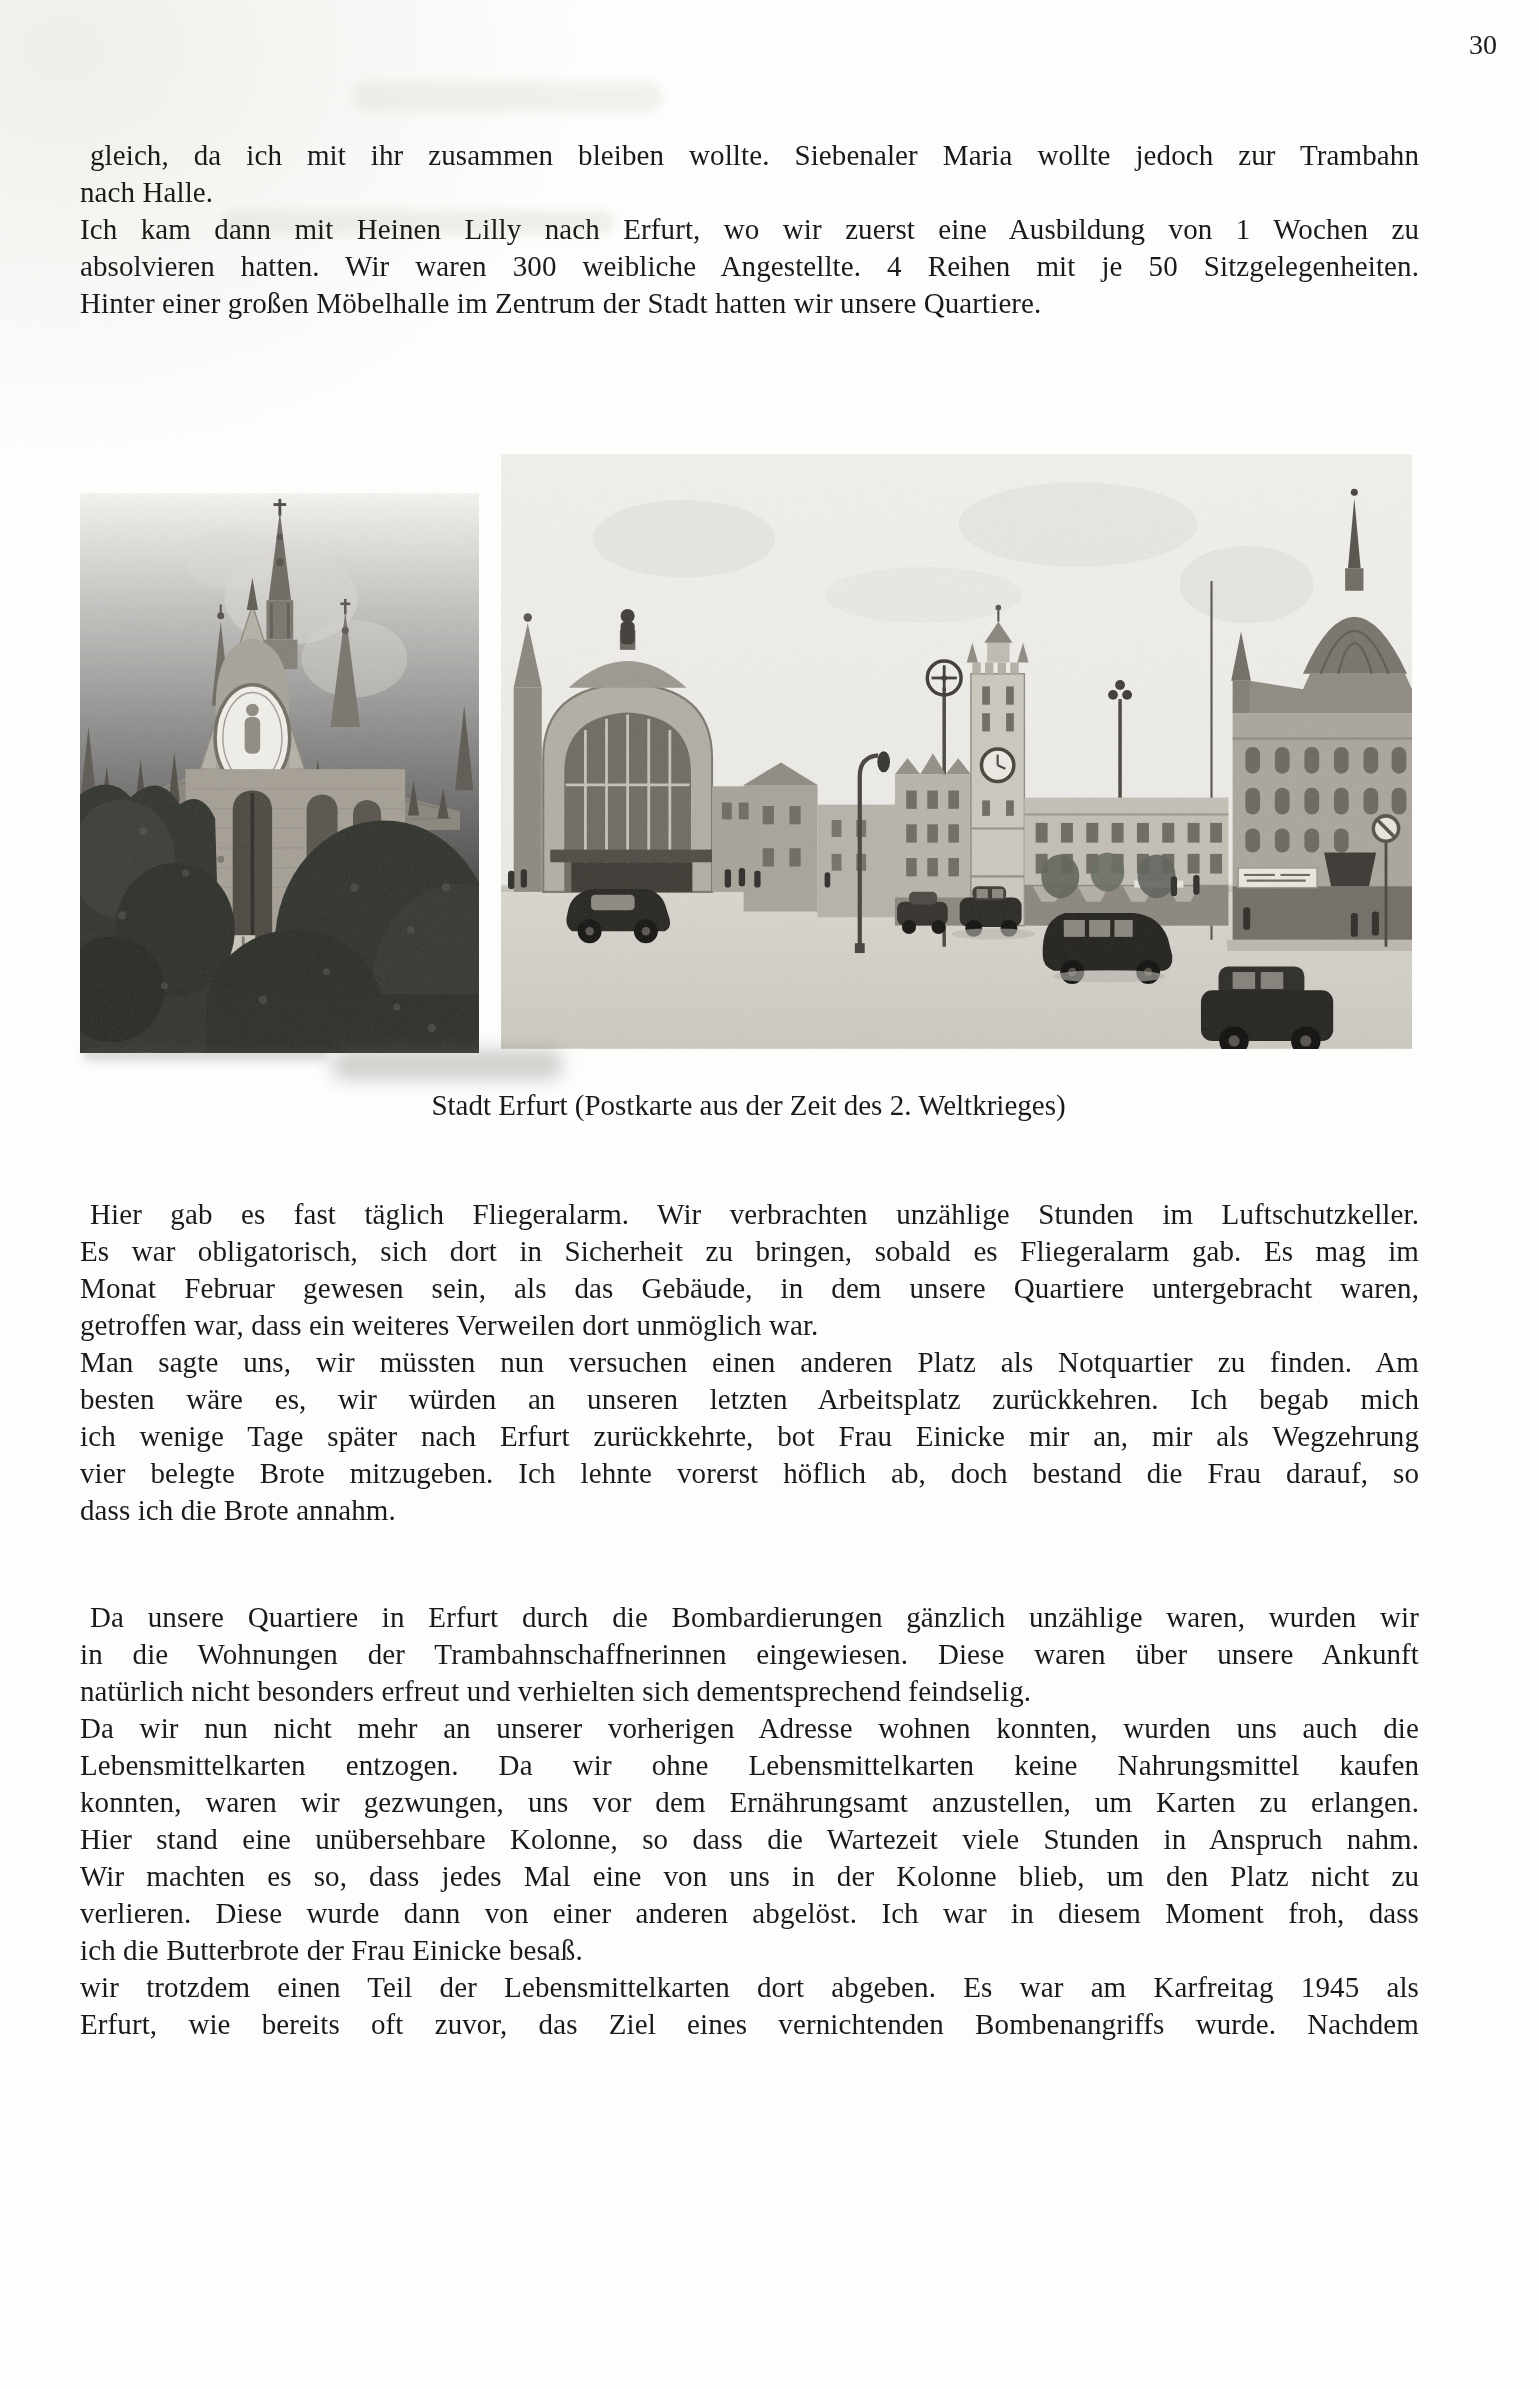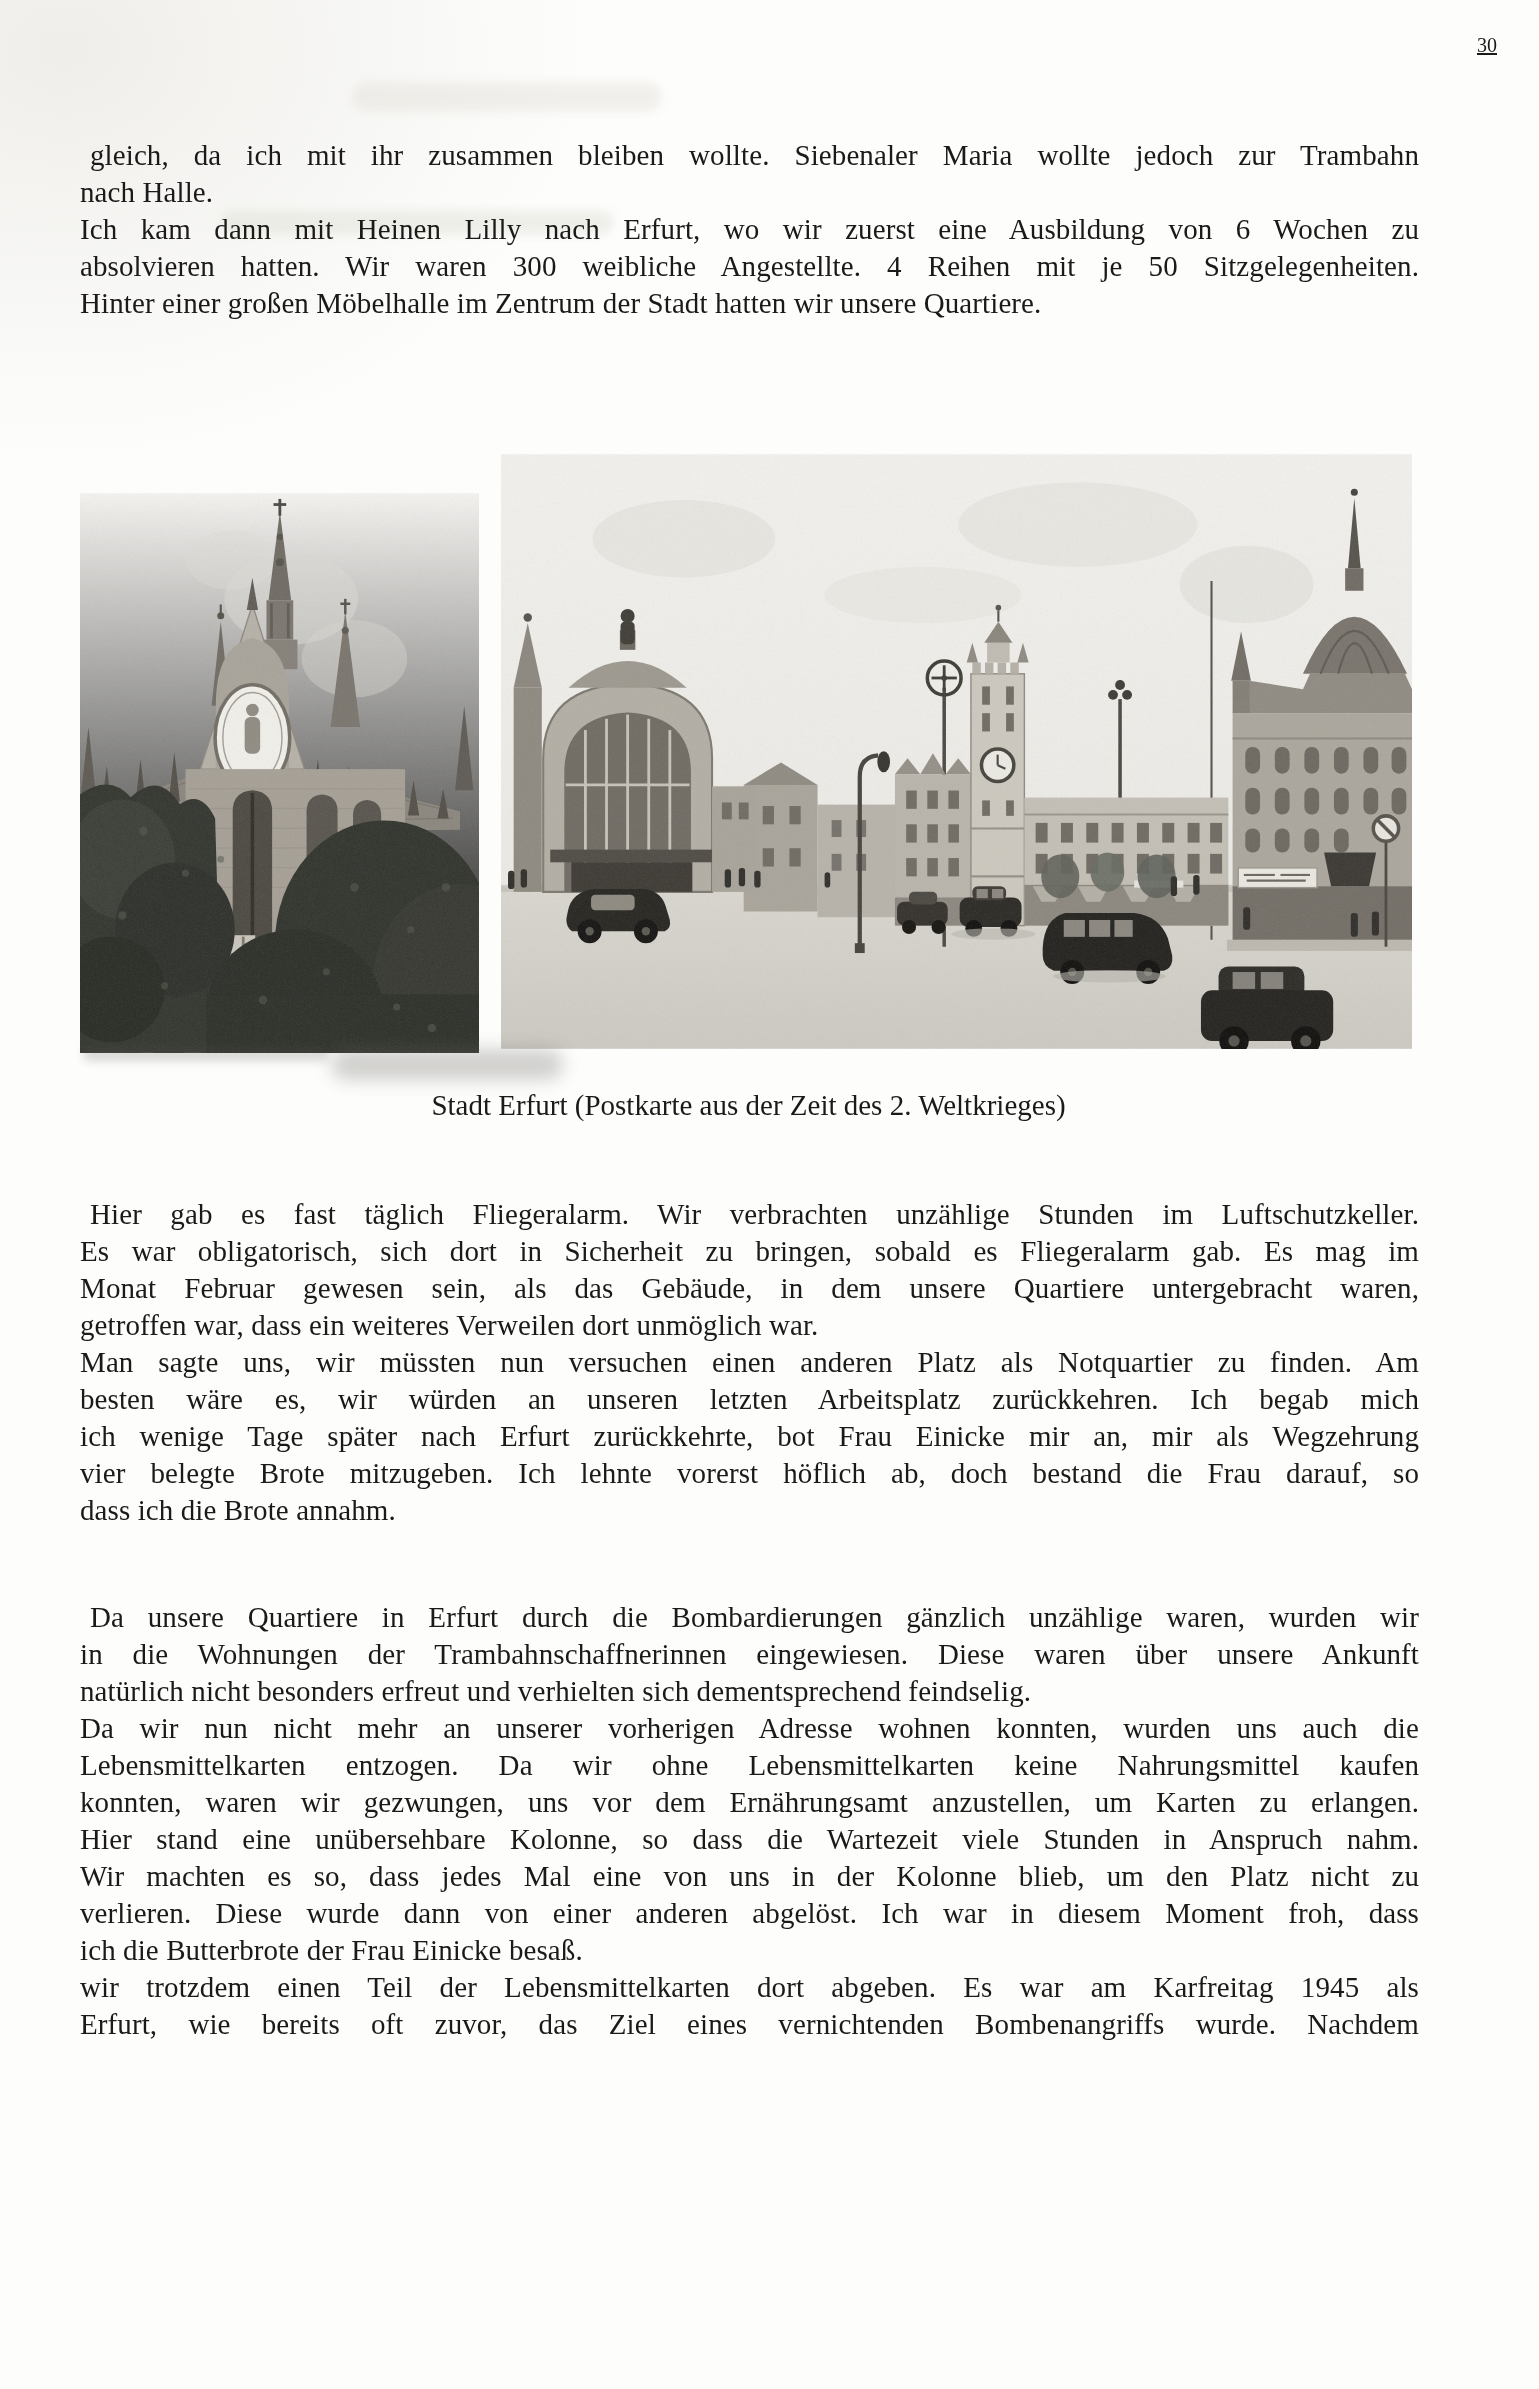--- a/index.html
+++ b/index.html
@@ -6,21 +6,21 @@
   body{
     width:1539px;height:2389px;position:relative;background:#fdfdfc;
     font-family:"Liberation Serif","DejaVu Serif",serif;color:#1b1a18;
     overflow:hidden;
   }
   .corner-wash{
     position:absolute;left:0;top:0;width:633px;height:493px;pointer-events:none;
     background:radial-gradient(ellipse at 10% 10%, rgba(225,223,217,.5), rgba(255,255,255,0) 65%);
   }
   .page-number{
-    position:absolute;top:28px;right:42px;font-size:20px;line-height:34px;text-decoration:underline;
+    position:absolute;top:28px;right:42px;font-size:28px;line-height:34px;
   }
   .block{
     position:absolute;left:80px;width:1339px;
   }
   .block.top{top:137px;}
   .block.bottom{top:1196px;}
   .line{
     font-size:29px;line-height:37px;height:37px;white-space:nowrap;
     letter-spacing:0.1px;
   }
@@ -51,21 +51,21 @@
 
 <div class="corner-wash"></div>
 <div class="artifact ghost-a"></div>
 <div class="artifact ghost-b"></div>
 
 <div class="page-number">30</div>
 
 <section class="block top">
   <div class="line j ind">gleich, da ich mit ihr zusammen bleiben wollte. Siebenaler Maria wollte jedoch zur Trambahn</div>
   <div class="line">nach Halle.</div>
-  <div class="line j">Ich kam dann mit Heinen Lilly nach Erfurt, wo wir zuerst eine Ausbildung von 6 Wochen zu</div>
+  <div class="line j">Ich kam dann mit Heinen Lilly nach Erfurt, wo wir zuerst eine Ausbildung von 1 Wochen zu</div>
   <div class="line j">absolvieren hatten. Wir waren 300 weibliche Angestellte. 4 Reihen mit je 50 Sitzgelegenheiten.</div>
   <div class="line">Hinter einer großen Möbelhalle im Zentrum der Stadt hatten wir unsere Quartiere.</div>
 </section>
 
 <figure class="photos">
 
   <svg class="photo left" width="399" height="560" viewBox="0 0 567 795">
     <defs>
       <linearGradient id="Lsky" x1="0" y1="0" x2="0" y2="1">
         <stop offset="0" stop-color="#f5f4f1"></stop>

